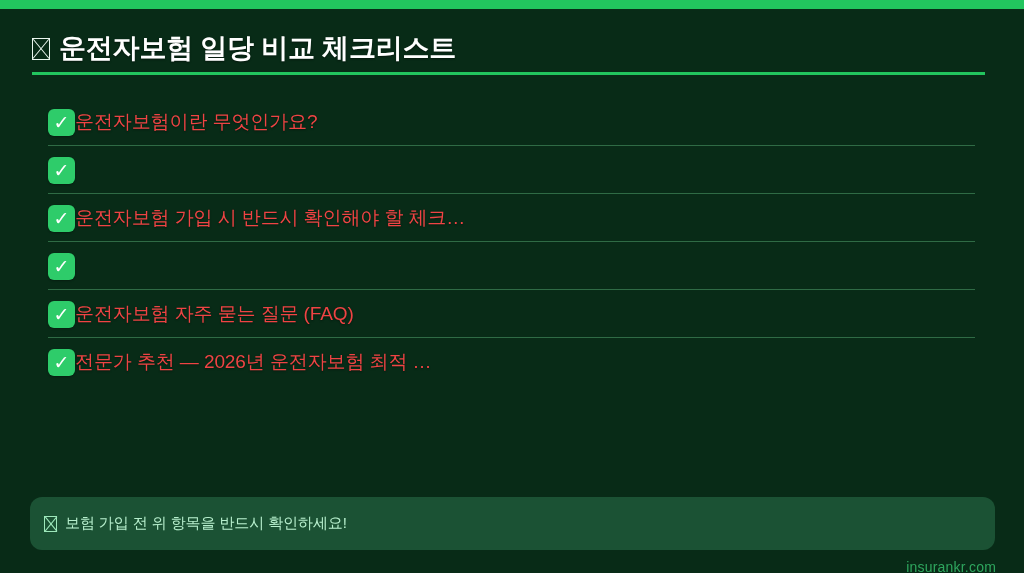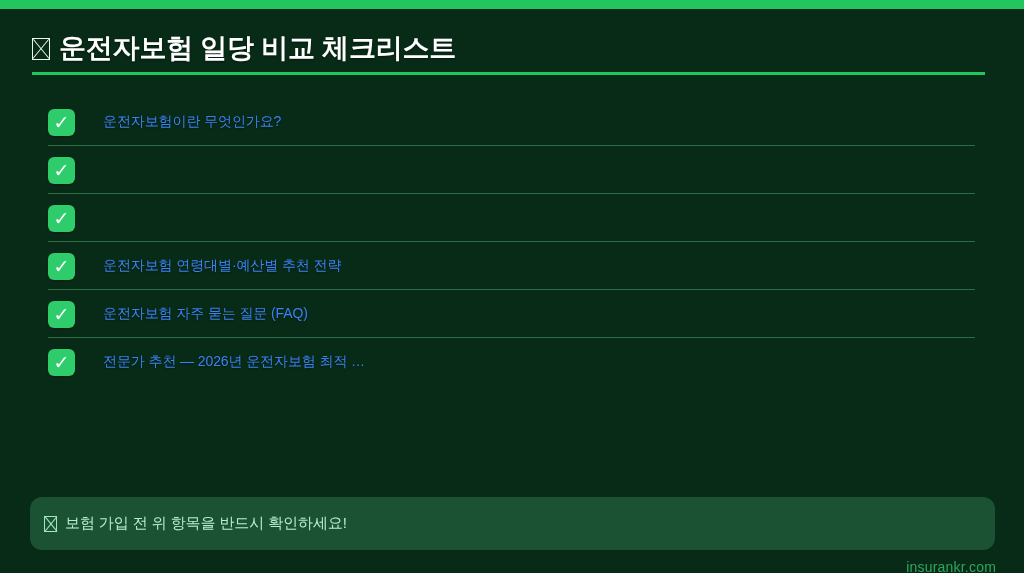--- a/index.html
+++ b/index.html
@@ -112,23 +112,23 @@
     display:flex;
     align-items:center;
     justify-content:center;
     color:#ffffff;
     font-size:19px;
     font-weight:bold;
     line-height:1;
   }
 
   .check-label {
-    margin-left:28px;
-    font-size:14px;
-    color:#3b82f6;
+    margin-left:0;
+    font-size:19px;
+    color:#ef4444;
     white-space:nowrap;
     text-shadow:0 1px 2px rgba(0,0,0,0.40);
     letter-spacing:-0.1px;
   }
 
   .divider {
     position:absolute;
     left:48px;
     bottom:0;
     width:927px;
@@ -214,28 +214,28 @@
     <div class="check-box">
       <span class="tick">✓</span>
     </div>
     <div class="divider"></div>
   </div>
 
   <div class="check-item">
     <div class="check-box">
       <span class="tick">✓</span>
     </div>
-    <div class="divider"></div>
-  </div>
-
-  <div class="check-item">
-    <div class="check-box">
-      <span class="tick">✓</span>
-    </div>
-    <div class="check-label">운전자보험 연령대별·예산별 추천 전략</div>
+    <div class="check-label">운전자보험 가입 시 반드시 확인해야 할 체크…</div>
+    <div class="divider"></div>
+  </div>
+
+  <div class="check-item">
+    <div class="check-box">
+      <span class="tick">✓</span>
+    </div>
     <div class="divider"></div>
   </div>
 
   <div class="check-item">
     <div class="check-box">
       <span class="tick">✓</span>
     </div>
     <div class="check-label">운전자보험 자주 묻는 질문 (FAQ)</div>
     <div class="divider"></div>
   </div>

